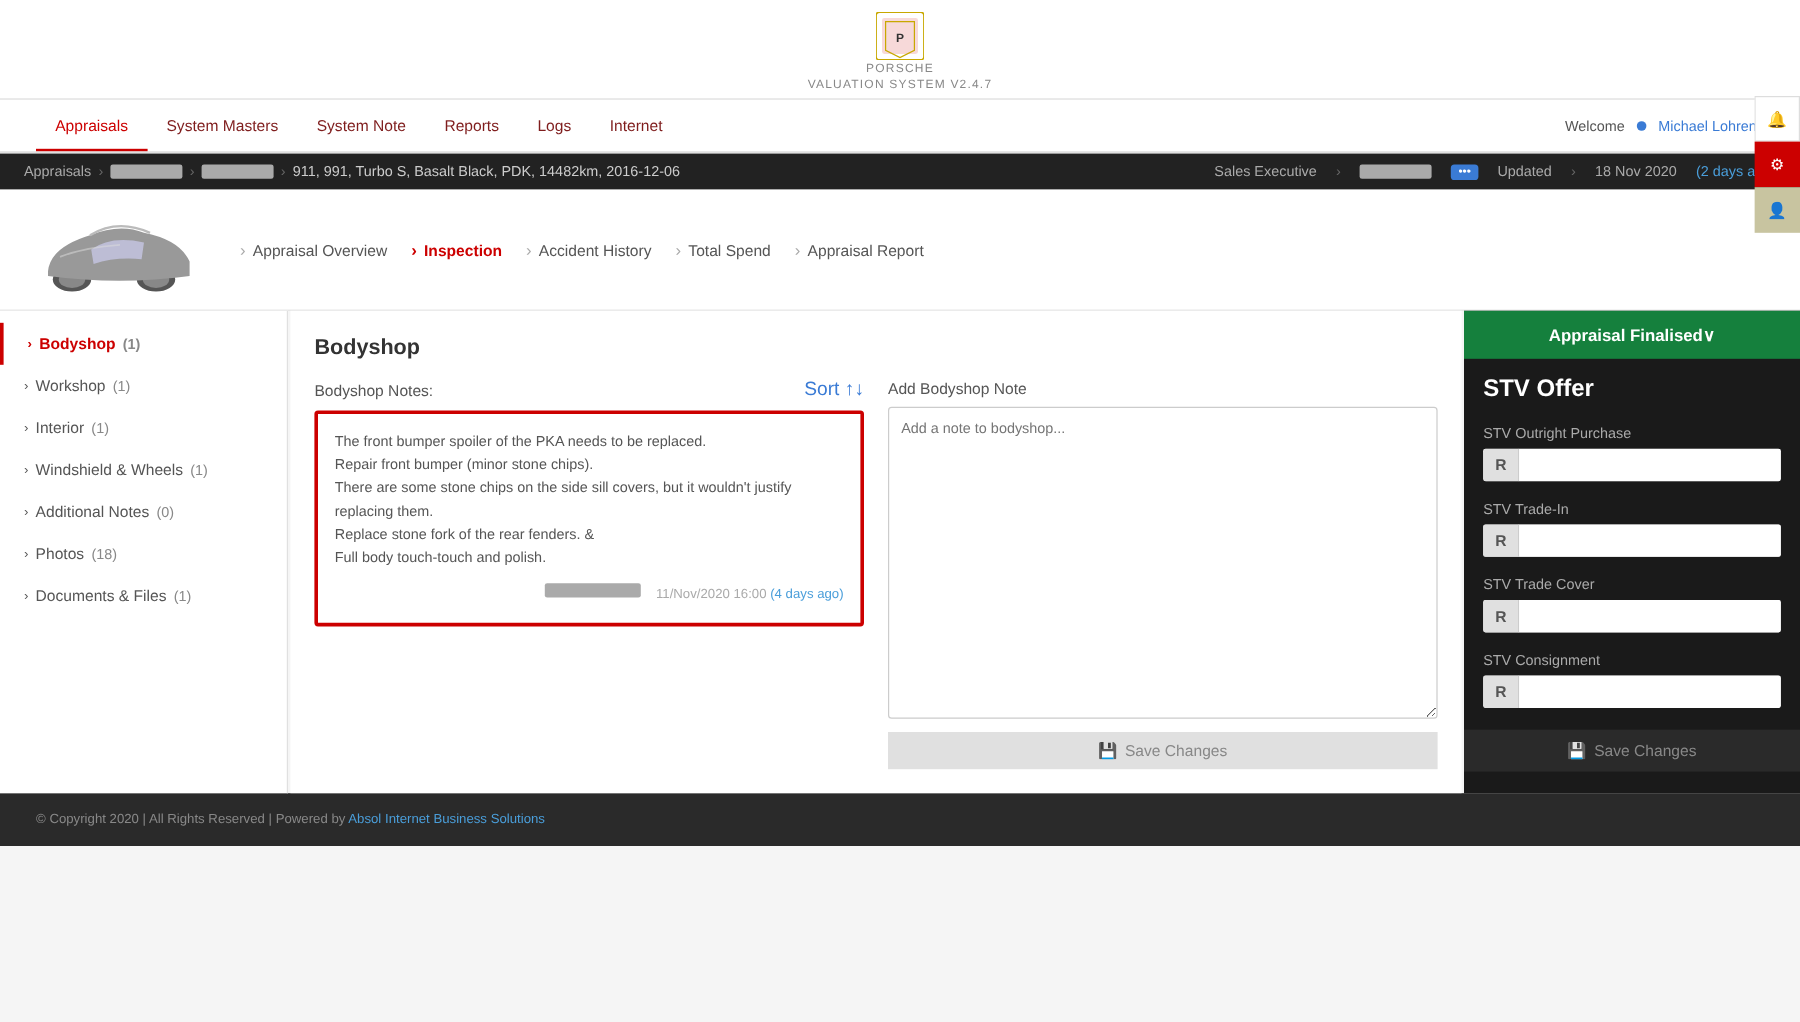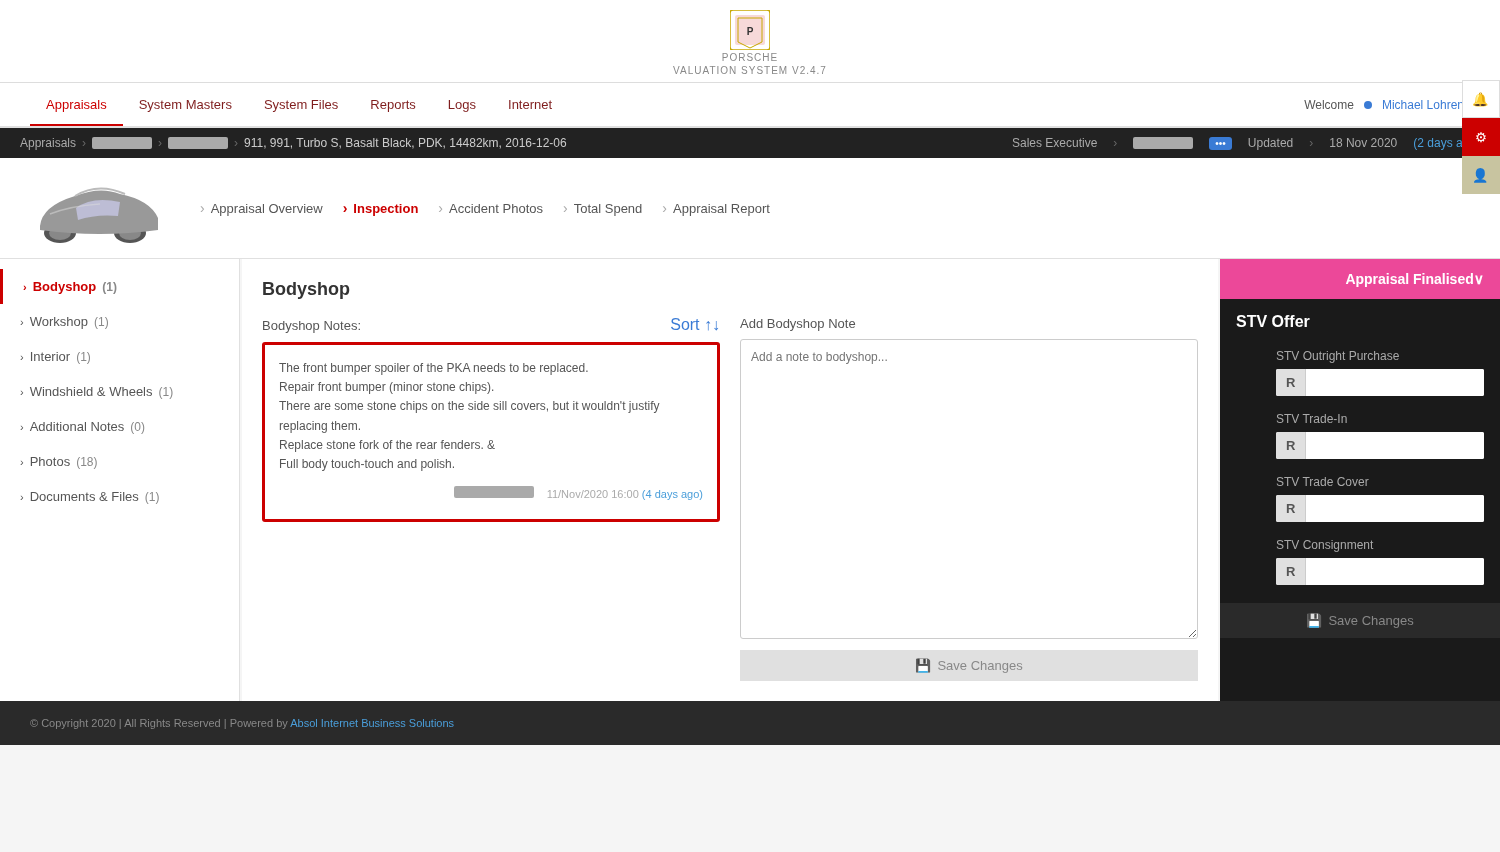--- a/index.html
+++ b/index.html
@@ -184,21 +184,21 @@
       margin-top: 12px;
       text-align: right;
     }
     .note-footer-link { color: #4a9eda; }
     .add-note-textarea {
       width: 100%;
       border: 1px solid #ccc;
       border-radius: 3px;
       padding: 10px;
       font-size: 12px;
-      height: 300px;
+      height: 260px;
       resize: vertical;
       color: #aaa;
       font-family: Arial, sans-serif;
     }
     .save-changes-btn {
       background: #e0e0e0;
       border: none;
       color: #888;
       padding: 8px 16px;
       font-size: 13px;
@@ -211,36 +211,36 @@
       justify-content: center;
     }
 
     
     .right-panel {
       width: 280px;
       background: #1a1a1a;
       flex-shrink: 0;
     }
     .appraisal-finalised-header {
-      background: #ec4899;
+      background: #15803d;
       color: #fff;
       padding: 12px 16px;
       font-size: 14px;
       font-weight: bold;
       display: flex;
-      justify-content: flex-end;
+      justify-content: center;
       align-items: center;
     }
     .stv-offer-title {
       color: #fff;
-      font-size: 16px;
+      font-size: 20px;
       font-weight: bold;
       padding: 14px 16px 10px;
     }
-    .stv-field { padding: 8px 16px; margin-left: 40px; }
+    .stv-field { padding: 8px 16px; }
     .stv-label { color: #aaa; font-size: 12px; margin-bottom: 6px; }
     .stv-input-row {
       display: flex;
       align-items: center;
       background: #fff;
       border-radius: 2px;
       overflow: hidden;
     }
     .stv-currency {
       background: #e0e0e0;
@@ -325,21 +325,21 @@
     </svg>
     <div class="valuation-text">PORSCHE</div>
     <div class="valuation-text">VALUATION SYSTEM V2.4.7</div>
   </div>
 </div>
 
 <nav class="navbar">
   <div class="nav-links">
     <a class="nav-item active">Appraisals</a>
     <a class="nav-item">System Masters</a>
-    <a class="nav-item">System Files</a>
+    <a class="nav-item">System Note</a>
     <a class="nav-item">Reports</a>
     <a class="nav-item">Logs</a>
     <a class="nav-item">Internet</a>
   </div>
   <div class="nav-right">
     <span>Welcome</span>
     <span style="width:8px;height:8px;background:#3a7bd5;border-radius:50%;display:inline-block;"></span>
     <span class="nav-right-user">Michael Lohrenz</span>
   </div>
 </nav>
@@ -389,21 +389,21 @@
     <div class="step-item">
       <span class="step-sep-gray">›</span>
       <span>Appraisal Overview</span>
     </div>
     <div class="step-item active">
       <span class="step-sep" style="color:#c00;">›</span>
       <span>Inspection</span>
     </div>
     <div class="step-item">
       <span class="step-sep-gray">›</span>
-      <span>Accident Photos</span>
+      <span>Accident History</span>
     </div>
     <div class="step-item">
       <span class="step-sep-gray">›</span>
       <span>Total Spend</span>
     </div>
     <div class="step-item">
       <span class="step-sep-gray">›</span>
       <span>Appraisal Report</span>
     </div>
   </div>

